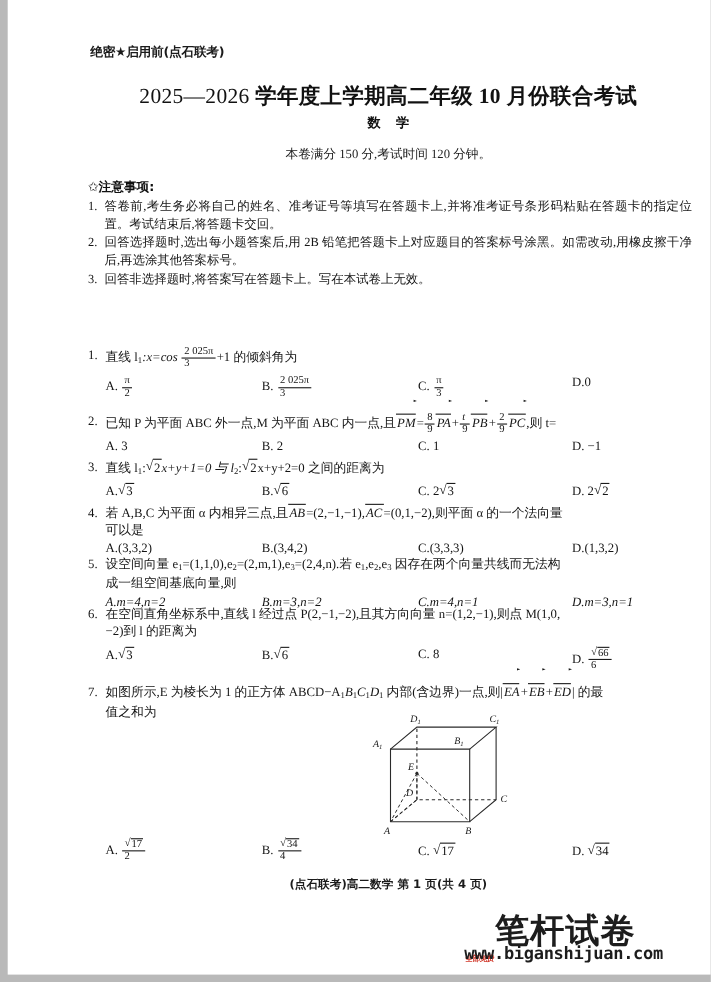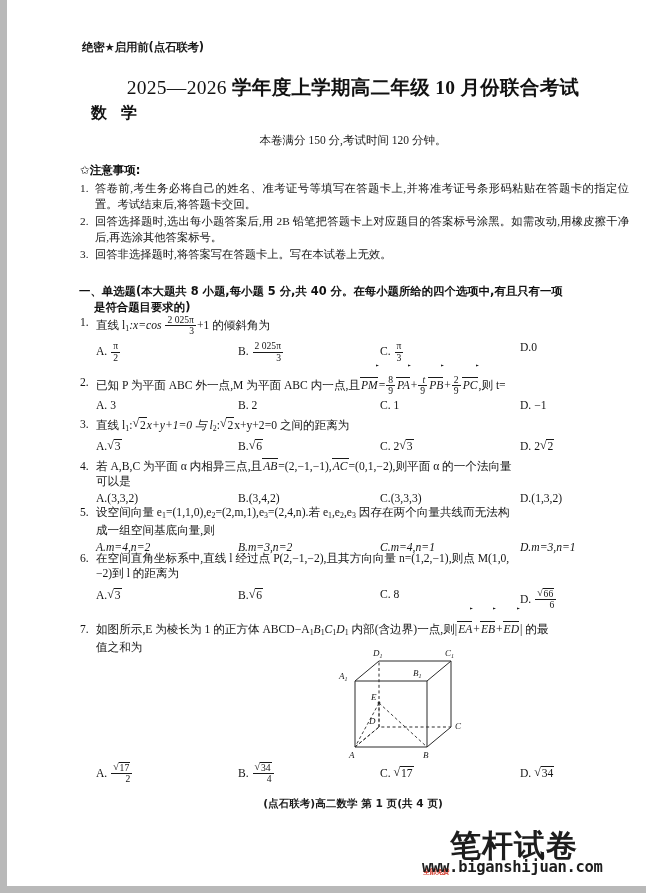--- a/index.html
+++ b/index.html
@@ -53,21 +53,22 @@
     letter-spacing: 0.3px;
     color: #111;
     white-space: nowrap;
   }
   .main-title .num { font-family: "Liberation Serif", serif; font-weight: normal; }
   .subject-title {
     position: absolute;
     top: 103px;
     left: 0;
     width: 552px;
-    font-size: 16px;
+    text-align: center;
+    font-size: 12px;
     font-weight: bold;
     letter-spacing: 14px;
     text-indent: 14px;
     color: #111;
   }
   .exam-meta {
     position: absolute;
     top: 133px;
     left: 0;
     width: 552px;
@@ -155,21 +156,21 @@
   .opt.c { left: 300px; }
   .opt.d { left: 440px; }
 
   
   .it { font-style: italic; }
   sub { font-size: 0.68em; vertical-align: -0.22em; }
 
   .frac {
     display: inline-block;
     vertical-align: -0.42em;
-    text-align: right;
+    text-align: left;
     line-height: 1.06;
     margin: 0 1px;
   }
   .frac .nu { display: block; font-size: 0.83em; padding: 0 2px; }
   .frac .de { display: block; font-size: 0.83em; border-top: 1px solid #1a1a1a; padding: 0 2px; }
 
   .ovr {
     display: inline-block;
     position: relative;
     font-style: italic;
@@ -307,24 +308,20 @@
     <div class="notice-item">
       <span class="lbl">2.</span>
       <span>回答选择题时,选出每小题答案后,用 2B 铅笔把答题卡上对应题目的答案标号涂黑。如需改动,用橡皮擦干净后,再选涂其他答案标号。</span>
     </div>
     <div class="notice-item">
       <span class="lbl">3.</span>
       <span>回答非选择题时,将答案写在答题卡上。写在本试卷上无效。</span>
     </div>
   </div>
 
-  <div class="sec-head">
-    <span>一、单选题(本大题共 8 小题,每小题 5 分,共 40 分。在每小题所给的四个选项中,有且只有一项</span>
-    <span class="l2">是符合题目要求的)</span>
-  </div>
 
   <div class="q" style="top:315px;">
     <div class="qtext">
       <span class="qn">1.</span>
       <span>直线 l</span><sub>1</sub><span class="it">:x=cos</span>
       <span class="frac"><span class="nu">2 025π</span><span class="de">3</span></span><span>+1 的倾斜角为</span>
     </div>
     <div class="opts" style="height:24px;margin-top:5px;">
       <span class="opt a"><span>A.</span> <span class="frac"><span class="nu">π</span><span class="de">2</span></span></span>
       <span class="opt b"><span>B.</span> <span class="frac"><span class="nu">2 025π</span><span class="de">3</span></span></span>

